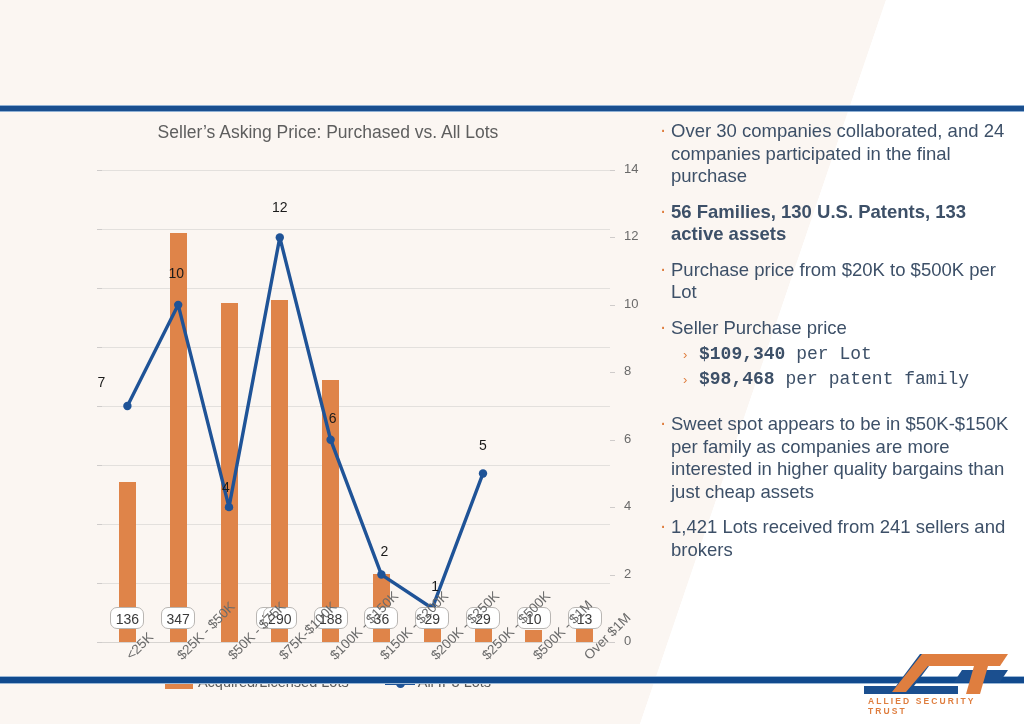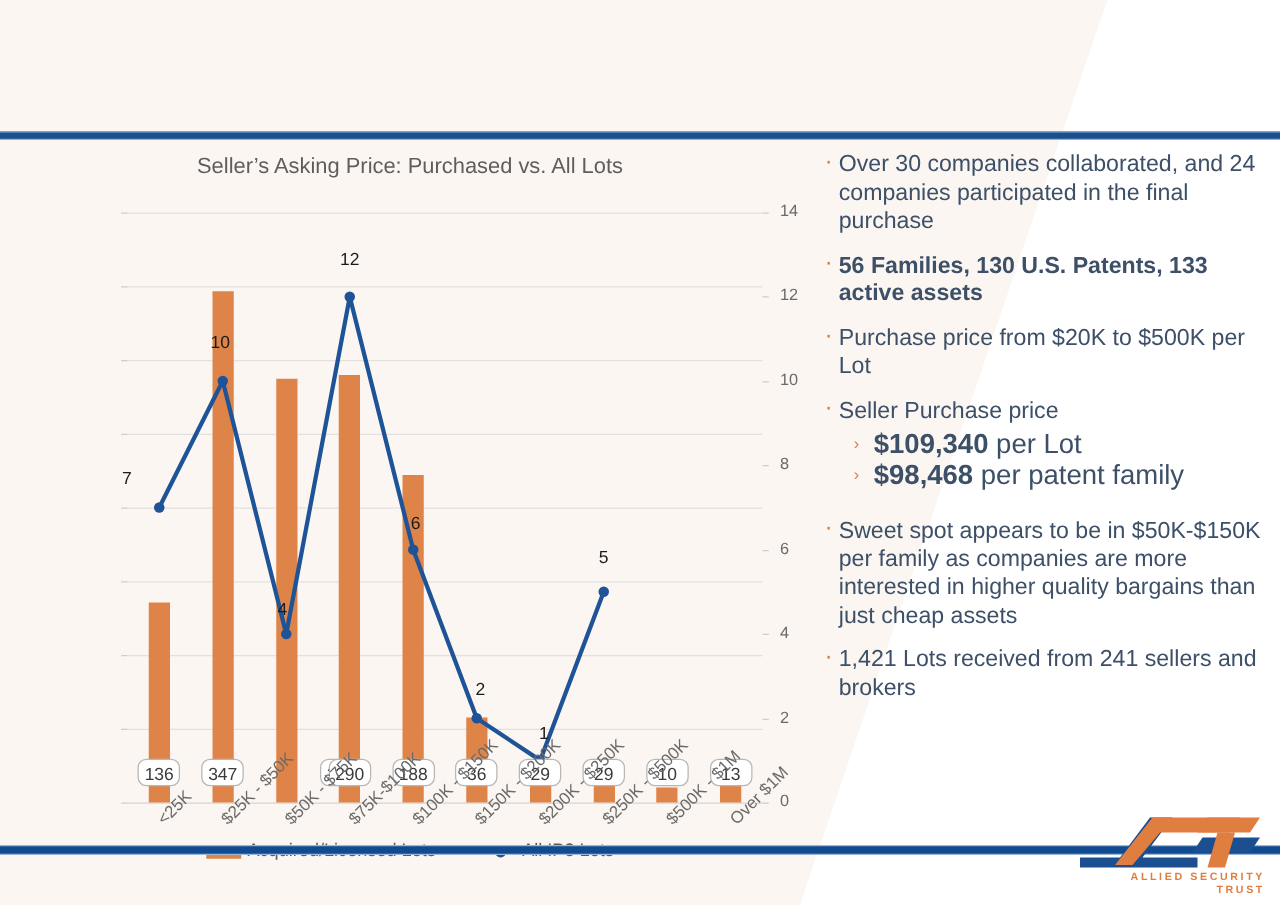--- a/index.html
+++ b/index.html
@@ -93,28 +93,28 @@
   .sw-line::after{content:"";position:absolute;left:11px;top:1px;width:9px;height:9px;border-radius:50%;background:#1f5397;}
 
   
   #bullets{position:absolute;left:655px;top:120px;width:360px;z-index:5;}
   .b-row{display:flex;align-items:flex-start;margin-bottom:13px;}
   .b-dot{color:#df7e3f;font-size:20px;line-height:19px;width:16px;flex:0 0 16px;text-align:center;}
   .b-txt{font-size:18.5px;line-height:22.5px;color:#3d5068;flex:1;}
   .b-txt.bold{font-weight:bold;}
   .b-sub{display:flex;align-items:flex-start;margin:2px 0 2px 28px;}
   .b-chev{color:#df7e3f;font-size:13px;line-height:23px;width:16px;flex:0 0 16px;}
-  .b-subtxt{font-size:22px;line-height:23px;color:#3d5068;flex:1;}
+  .b-subtxt{font-size:18px;line-height:23px;color:#3d5068;flex:1;font-family:Liberation Mono, monospace;}
   .b-subtxt b{font-weight:bold;}
   .spacer{height:20px;}
 
   
   #logo{position:absolute;left:862px;top:652px;width:150px;height:64px;z-index:8;}
   .logo-sub{
-    position:absolute;left:6px;top:44px;width:144px;text-align:right;
+    position:absolute;left:6px;top:44px;width:144px;text-align:left;
     font-size:8.5px;letter-spacing:2.1px;color:#df7e3f;font-weight:bold;
   }
 </style>
 </head>
 <body>
 
 <div id="slide">
 
   <div class="bg-cream"></div>
   <div class="bg-white-right"></div>

